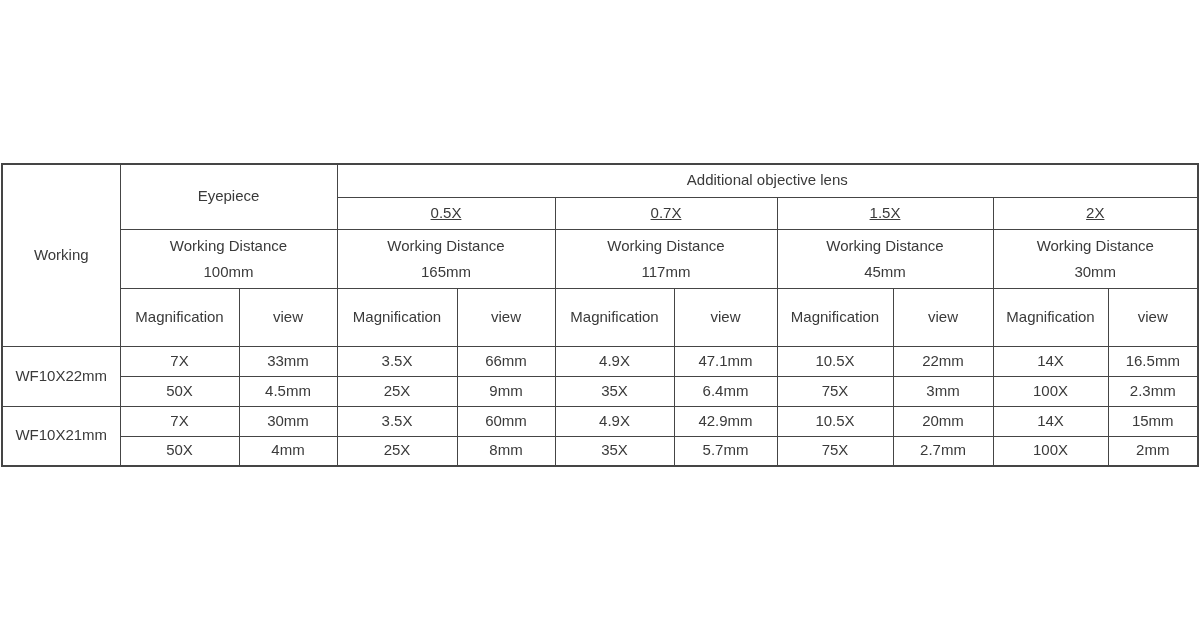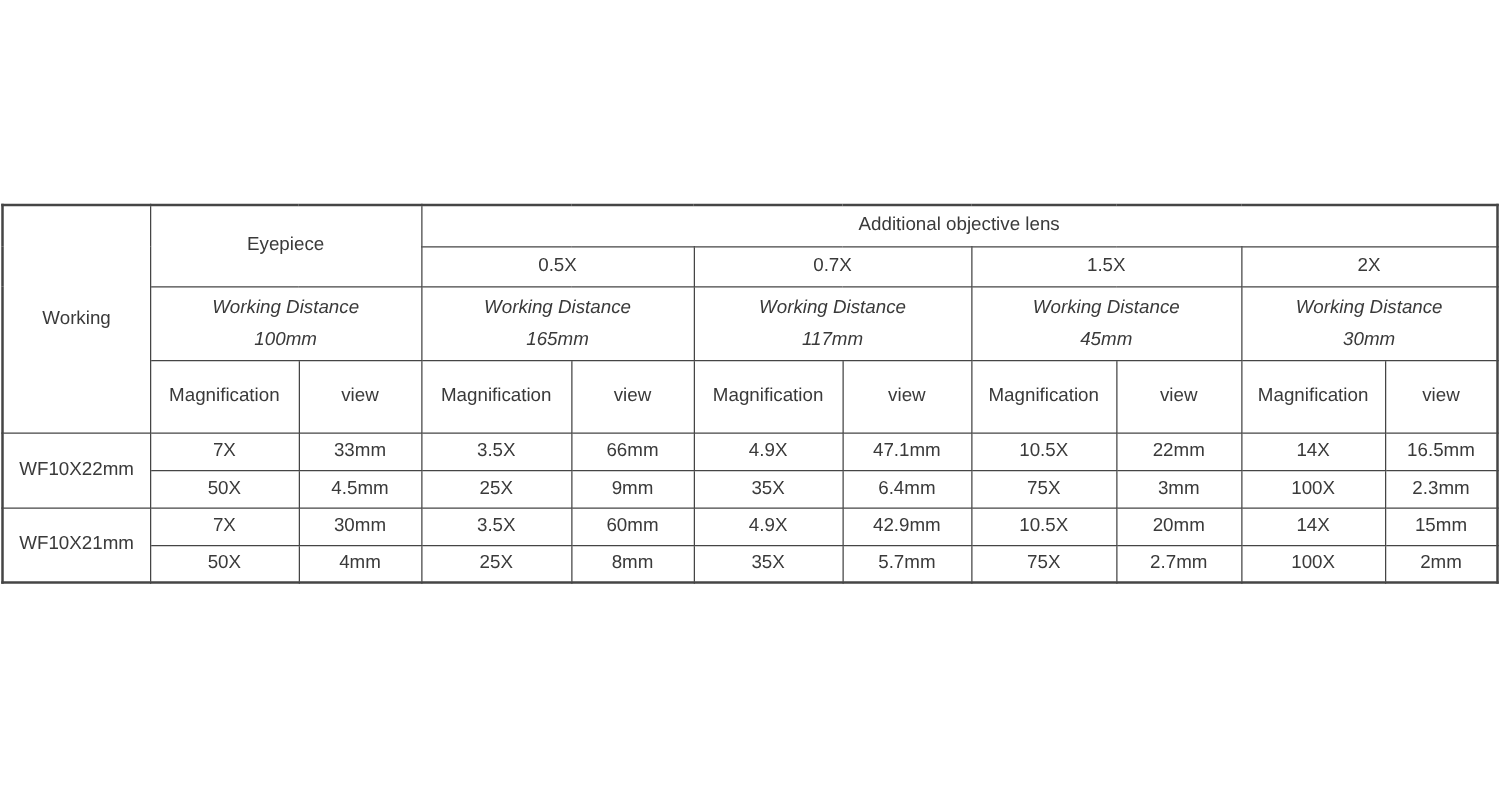--- a/index.html
+++ b/index.html
@@ -28,22 +28,22 @@
     border: 1px solid #454545;
     text-align: center;
     vertical-align: middle;
     padding: 0;
     font-size: 15px;
     line-height: 1.25;
     overflow: hidden;
     white-space: nowrap;
   }
   tr.r-top    { height: 33px; }
-  tr.r-group  { height: 32px; }
-  tr.r-wd     { height: 59px; font-style: italic; }
+  tr.r-group  { height: 32px; text-decoration: underline; }
+  tr.r-wd     { height: 59px; }
   tr.r-cols   { height: 58px; }
   tr.r-data   { height: 30px; }
   td.wd-cell span { display: block; line-height: 26px; }
 </style>
 </head>
 <body>
 
 <div class="canvas">
   <table class="spec">
     <colgroup>

